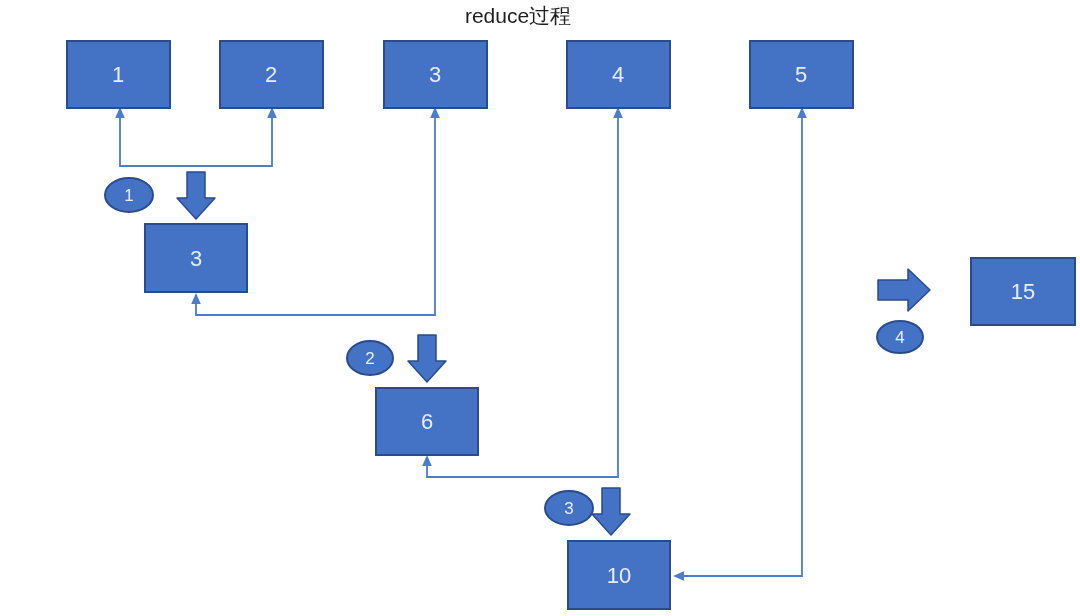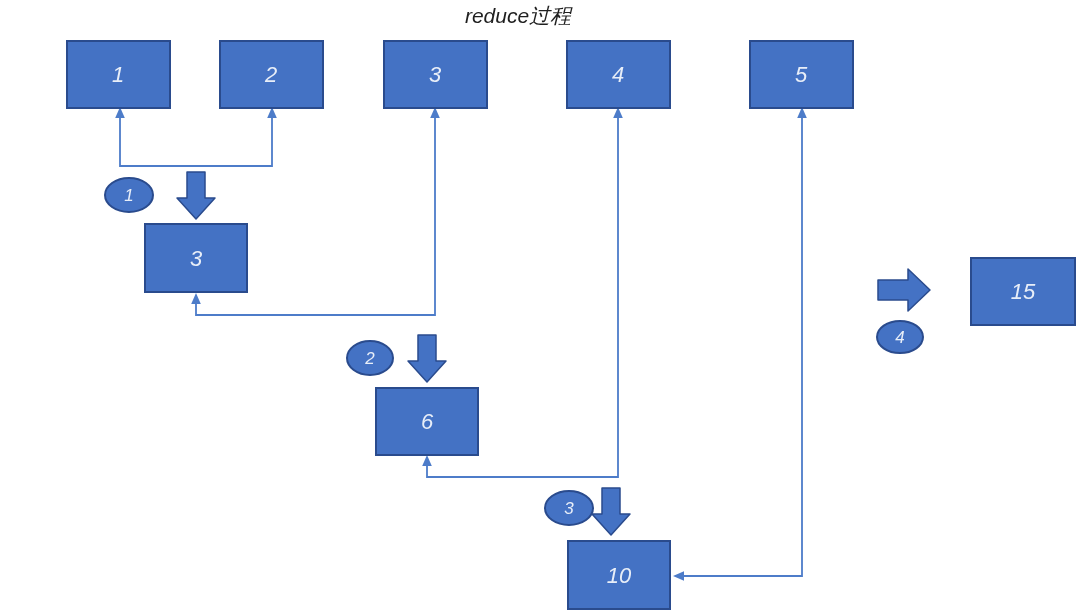--- a/index.html
+++ b/index.html
@@ -7,21 +7,21 @@
     padding: 0;
     background: #ffffff;
   }
   body {
     width: 1080px;
     height: 616px;
     overflow: hidden;
     font-family: "Liberation Sans", "DejaVu Sans", sans-serif;
     background: var(--background, #ffffff);
   }
-  .stage { position: relative; width: 1080px; height: 438px; font-style: italic; }
+  .stage { position: relative; width: 1080px; height: 438px; }
   svg { display: block; }
 
   .title-text {
     fill: var(--title_text, #1f1f1f);
     font-size: 21px;
     text-anchor: middle;
   }
   .node-rect {
     fill: var(--box_fill, #4472c4);
     stroke: var(--box_border, #2a4b8d);

